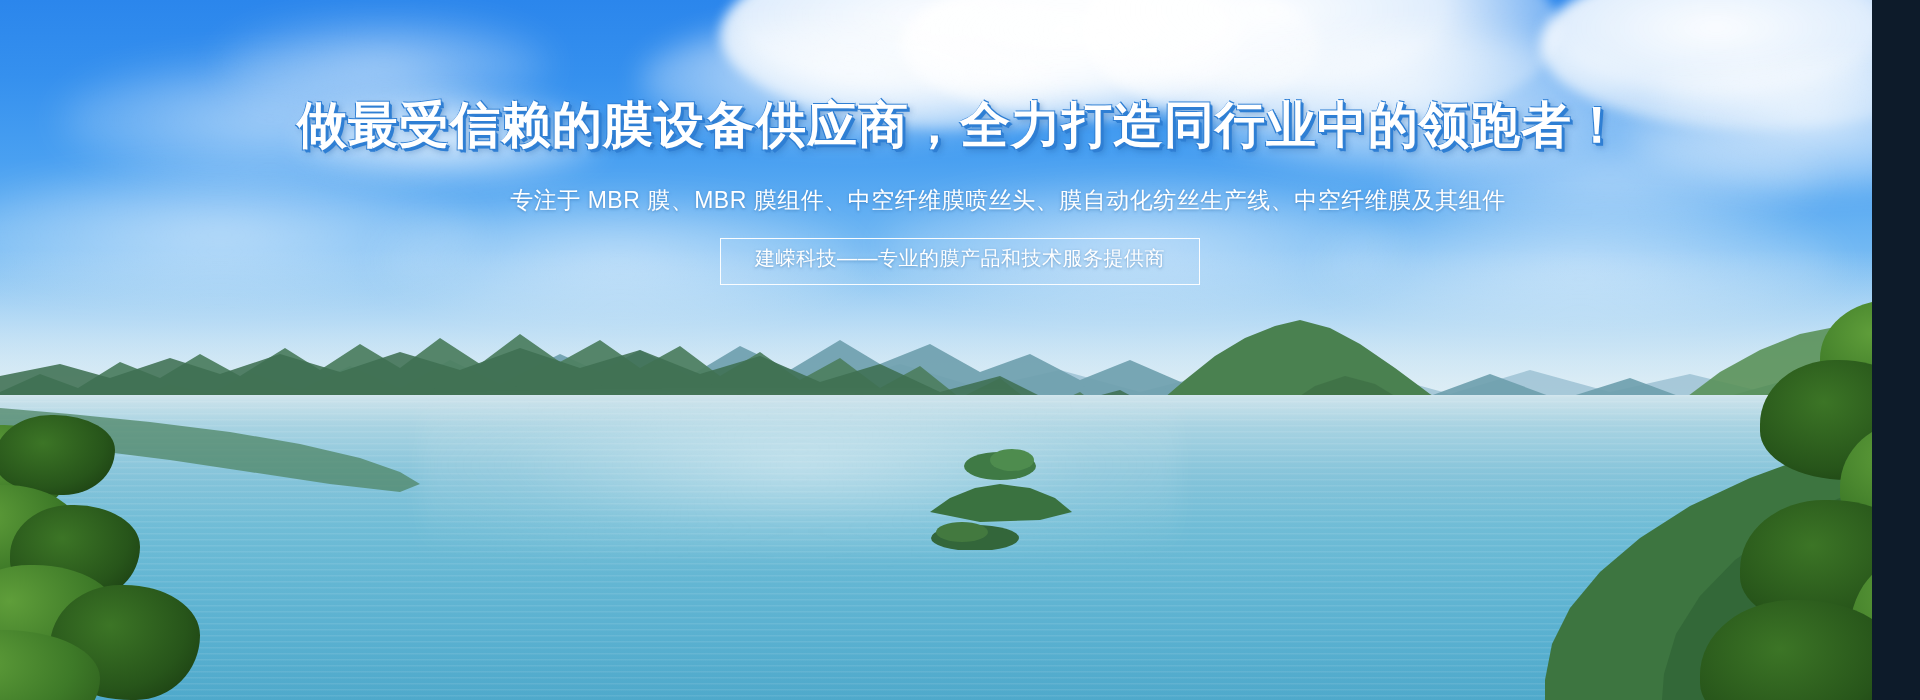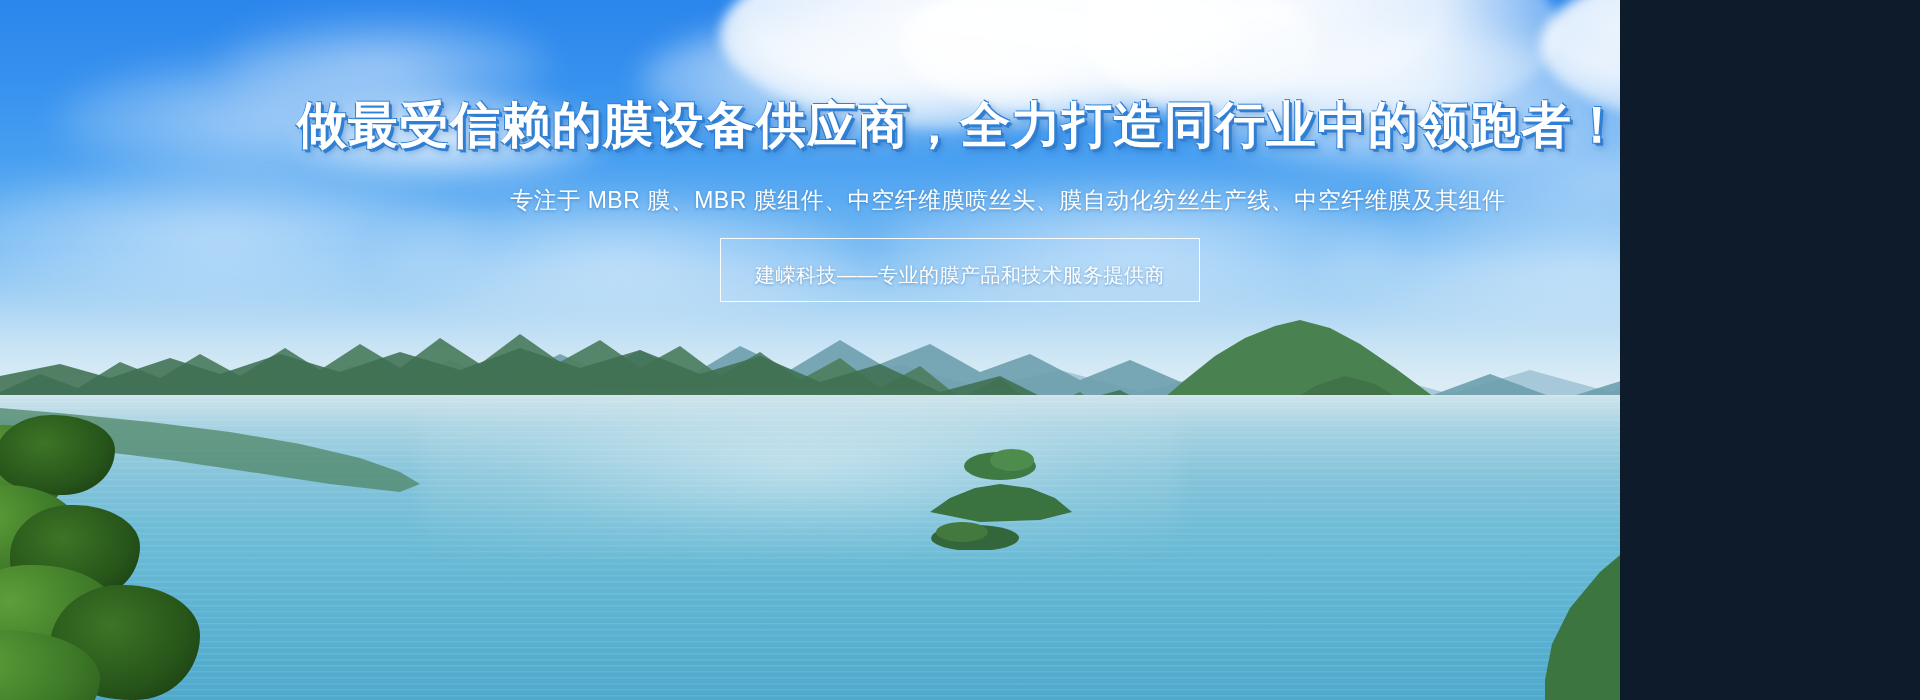--- a/index.html
+++ b/index.html
@@ -7,21 +7,21 @@
     margin: 0;
     padding: 0;
     background: #0d1b2a;
   }
   body {
     font-family: "Liberation Sans", "DejaVu Sans", sans-serif;
   }
 
   .banner {
     position: relative;
-    width: 1620px;
+    width: 1872px;
     height: 700px;
     overflow: hidden;
     background: #2f8fe8;
   }
 
   
   .sky {
     position: absolute;
     left: 0; top: 0;
     width: 1920px;
@@ -158,21 +158,21 @@
 
   .tagline-wrap {
     position: absolute;
     left: 0; top: 238px;
     width: 1920px;
     display: flex;
     justify-content: center;
   }
   .tagline-box {
     border: 1px solid rgba(255,255,255,.95);
-    padding: 23px 34px 13px 34px;
+    padding: 6px 34px 13px 34px;
     font-size: 20px;
     line-height: 26px;
     color: #ffffff;
     letter-spacing: .5px;
     white-space: nowrap;
     text-shadow: 0 1px 3px rgba(40,100,160,.5);
     background: rgba(255,255,255,.04);
   }
 </style>
 </head>

